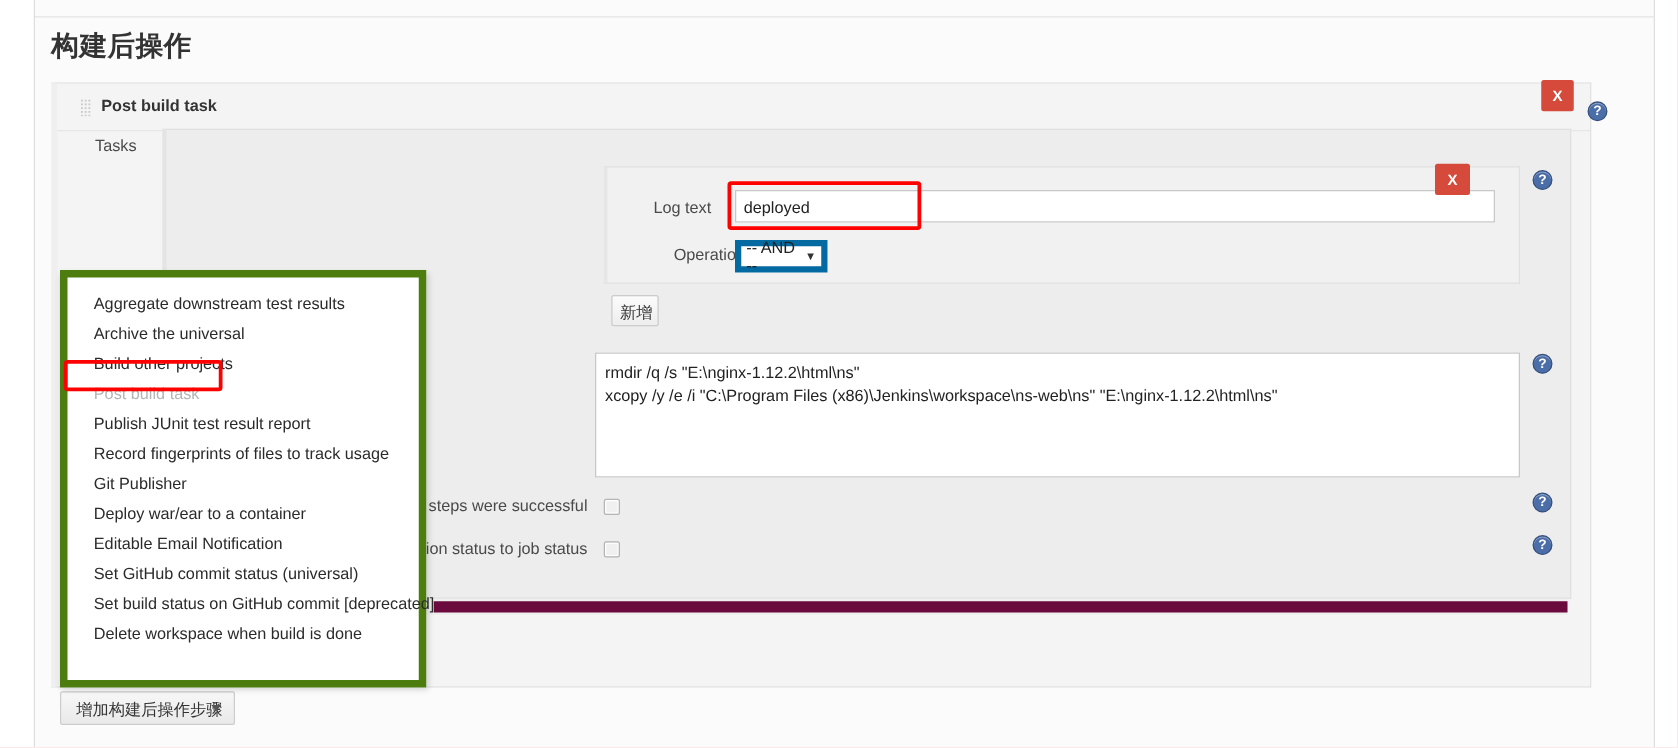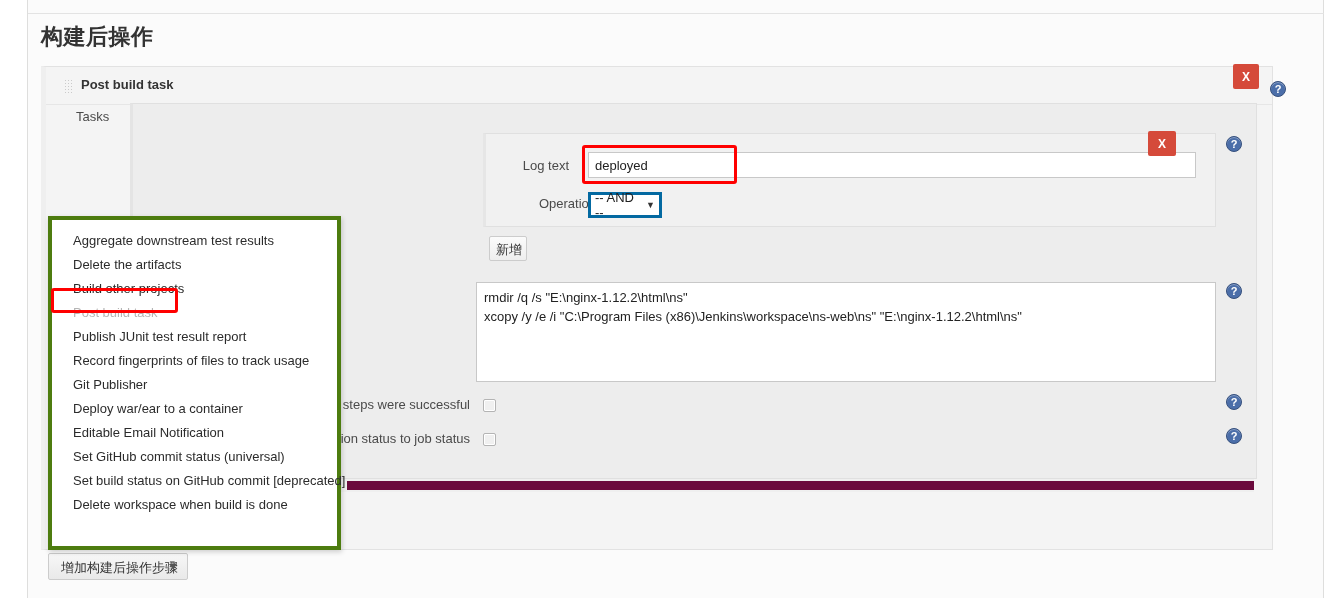--- a/index.html
+++ b/index.html
@@ -188,21 +188,21 @@
     font-size: 13px;
     color: #222222;
     padding: 0 6px;
     outline: none;
   }
   .select-box {
     position: absolute;
     left: 588px; top: 192px;
     width: 74px; height: 26px;
     background: #ffffff;
-    border: 3px solid #0369a1;
+    border: 5px solid #0369a1;
     box-sizing: border-box;
     font-family: "Liberation Sans", sans-serif;
     font-size: 13px;
     color: #222222;
     padding: 0 4px;
     cursor: pointer;
     display: flex;
     align-items: center;
   }
   .select-box .caret {
@@ -304,21 +304,21 @@
     border-right: 4px solid transparent;
     border-top: 5px solid #555555;
   }
 
   
   .dropdown {
     position: absolute;
     left: 48px; top: 216px;
     width: 293px; height: 334px;
     background: #ffffff;
-    border: 4px solid #4d7c0f;
+    border: 6px solid #4d7c0f;
     box-shadow: 1px 2px 5px rgba(0,0,0,0.18);
     box-sizing: border-box;
     z-index: 50;
     padding-top: 9px;
   }
   .dd-item {
     height: 24px;
     line-height: 24px;
     padding-left: 21px;
     font-size: 13px;
@@ -400,21 +400,21 @@
   <div class="help-icon" style="left:1226px; top:394px;">?</div>
   <div class="help-icon" style="left:1226px; top:428px;">?</div>
 
   <button class="btn-std" id="btn-add-step">
     <span>增加构建后操作步骤</span>
     <span class="caret"></span>
   </button>
 
   <div class="dropdown" id="dropdown-menu">
       <div class="dd-item">Aggregate downstream test results</div>
-      <div class="dd-item">Delete the artifacts</div>
+      <div class="dd-item">Archive the universal</div>
       <div class="dd-item">Build other projects</div>
       <div class="dd-item disabled">Post build task</div>
       <div class="dd-item">Publish JUnit test result report</div>
       <div class="dd-item">Record fingerprints of files to track usage</div>
       <div class="dd-item">Git Publisher</div>
       <div class="dd-item">Deploy war/ear to a container</div>
       <div class="dd-item">Editable Email Notification</div>
       <div class="dd-item">Set GitHub commit status (universal)</div>
       <div class="dd-item">Set build status on GitHub commit [deprecated]</div>
       <div class="dd-item">Delete workspace when build is done</div>

